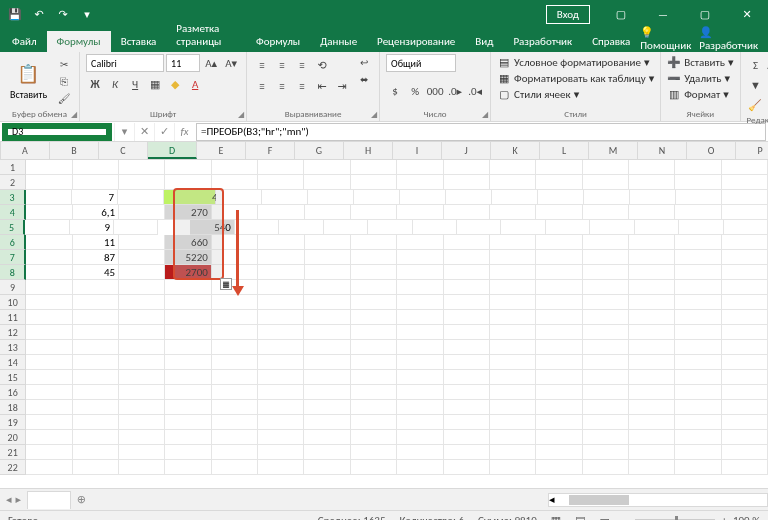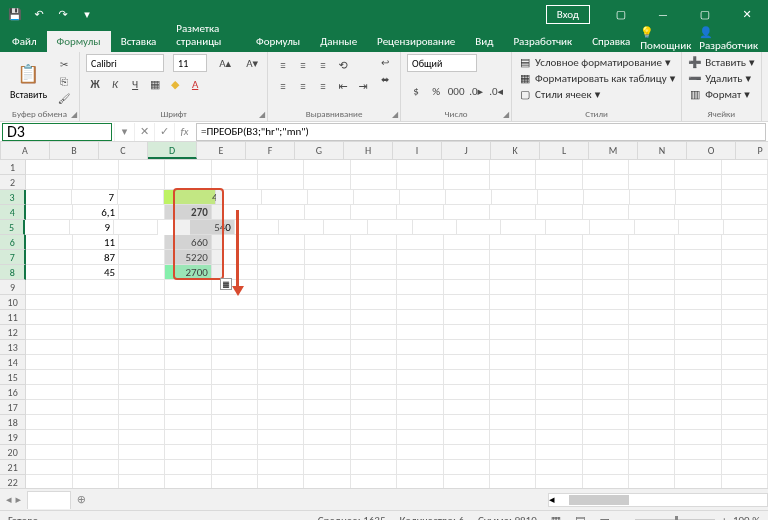--- a/index.html
+++ b/index.html
@@ -17,31 +17,31 @@
 .tabs-right{margin-left:auto;display:flex;gap:8px;padding-right:10px;align-items:flex-end}
 .ribbon{height:70px;background:#f1f1f1;border-bottom:1px solid #d9d9d9;display:flex}
 .group{border-right:1px solid #d9d9d9;padding:2px 6px 1px;display:flex;flex-direction:column;position:relative}
 .group-label{font-size:9px;color:#6b6b6b;text-align:center;margin-top:auto;padding-bottom:1px}
 .group-body{display:flex;gap:4px;flex:1;align-items:center}
 .bigbtn{display:flex;flex-direction:column;align-items:center;gap:1px;padding:2px 4px}
 .bigbtn .ico{width:26px;height:26px;display:flex;align-items:center;justify-content:center;font-size:18px}
 .bigbtn .lbl{font-size:10px}
 .smallcol{display:flex;flex-direction:column;gap:1px}
 .smallbtn{width:18px;height:16px;display:flex;align-items:center;justify-content:center;font-size:10px;color:#4a4a4a}
-.fontrow{display:flex;gap:9px;align-items:center}
+.fontrow{display:flex;gap:2px;align-items:center}
 .fontname{width:78px;height:18px;border:1px solid #c6c6c6;background:#fff;padding:0 4px;display:flex;align-items:center;font-size:10px}
 .fontsize{width:34px;height:18px;border:1px solid #c6c6c6;background:#fff;padding:0 4px;display:flex;align-items:center;font-size:10px}
 .btnrow{display:flex;gap:2px;margin-top:2px}
 .ib{width:18px;height:18px;display:flex;align-items:center;justify-content:center;font-size:11px;color:#4a4a4a}
 .stylerow{display:flex;flex-direction:column;gap:0;font-size:10px;color:#333}
 .styleitem{display:flex;align-items:center;gap:3px;height:16px;white-space:nowrap}
 .styleico{width:14px;height:14px;display:inline-flex;align-items:center;justify-content:center}
 .dlgla{position:absolute;right:2px;bottom:2px;font-size:8px;color:#888}
 .formula-bar{height:20px;border-bottom:1px solid #d9d9d9;display:flex;align-items:center;background:#fff}
-.namebox{width:110px;height:18px;border:1px solid #15803d;margin:1px 2px;padding:0 4px;display:flex;align-items:center;font-size:16px}
+.namebox{width:110px;height:18px;border:6px solid #15803d;margin:1px 2px;padding:0 4px;display:flex;align-items:center;font-size:10px}
 .fbb{width:20px;height:18px;display:flex;align-items:center;justify-content:center;color:#888;border-left:1px solid #eee}
 .fxinput{flex:1;height:18px;border:1px solid #c6c6c6;margin:1px 2px;padding:0 4px;display:flex;align-items:center;font-size:11px}
 .grid-area{position:relative;height:346px;overflow:hidden}
 .colheads{display:flex;height:18px;background:#f1f1f1;border-bottom:1px solid #d9d9d9}
 .corner{width:28px;border-right:1px solid #d9d9d9}
 .ch{width:49px;border-right:1px solid #d9d9d9;text-align:center;font-size:10px;color:#555;line-height:18px}
 .ch.sel{background:#d6ebd9;color:#127646;border-bottom:2px solid #127646}
 .rows{position:absolute;top:18px;left:0;right:0;bottom:0}
 .row{display:flex;height:15px}
 .rh{width:28px;background:#f1f1f1;border-right:1px solid #d9d9d9;border-bottom:1px solid #d9d9d9;text-align:center;font-size:10px;color:#555;line-height:15px}
@@ -313,21 +313,21 @@
         <div class="cell"></div>
         <div class="cell"></div>
         <div class="cell"></div>
         <div class="cell"></div>
       </div>
       <div class="row">
         <div class="rh sel">4</div>
         <div class="cell"></div>
         <div class="cell">6,1</div>
         <div class="cell"></div>
-        <div class="cell" style="background: rgb(214, 214, 214); font-weight: bold;">270</div>
+        <div class="cell" style="background: rgb(214, 214, 214);">270</div>
         <div class="cell"></div>
         <div class="cell"></div>
         <div class="cell"></div>
         <div class="cell"></div>
         <div class="cell"></div>
         <div class="cell"></div>
         <div class="cell"></div>
         <div class="cell"></div>
         <div class="cell"></div>
         <div class="cell"></div>
@@ -389,21 +389,21 @@
         <div class="cell"></div>
         <div class="cell"></div>
         <div class="cell"></div>
         <div class="cell"></div>
       </div>
       <div class="row">
         <div class="rh sel">8</div>
         <div class="cell"></div>
         <div class="cell">45</div>
         <div class="cell"></div>
-        <div class="cell" style="background: #86efac;">2700</div>
+        <div class="cell" style="background: #b91c1c;">2700</div>
         <div class="cell"></div>
         <div class="cell"></div>
         <div class="cell"></div>
         <div class="cell"></div>
         <div class="cell"></div>
         <div class="cell"></div>
         <div class="cell"></div>
         <div class="cell"></div>
         <div class="cell"></div>
         <div class="cell"></div>
@@ -538,39 +538,20 @@
         <div class="cell"></div>
         <div class="cell"></div>
         <div class="cell"></div>
         <div class="cell"></div>
         <div class="cell"></div>
         <div class="cell"></div>
         <div class="cell"></div>
       </div>
       <div class="row">
         <div class="rh">16</div>
-        <div class="cell"></div>
-        <div class="cell"></div>
-        <div class="cell"></div>
-        <div class="cell"></div>
-        <div class="cell"></div>
-        <div class="cell"></div>
-        <div class="cell"></div>
-        <div class="cell"></div>
-        <div class="cell"></div>
-        <div class="cell"></div>
-        <div class="cell"></div>
-        <div class="cell"></div>
-        <div class="cell"></div>
-        <div class="cell"></div>
-        <div class="cell"></div>
-        <div class="cell"></div>
-      </div>
-      <div class="row">
-        <div class="rh">17</div>
         <div class="cell"></div>
         <div class="cell"></div>
         <div class="cell"></div>
         <div class="cell"></div>
         <div class="cell"></div>
         <div class="cell"></div>
         <div class="cell"></div>
         <div class="cell"></div>
         <div class="cell"></div>
         <div class="cell"></div>

